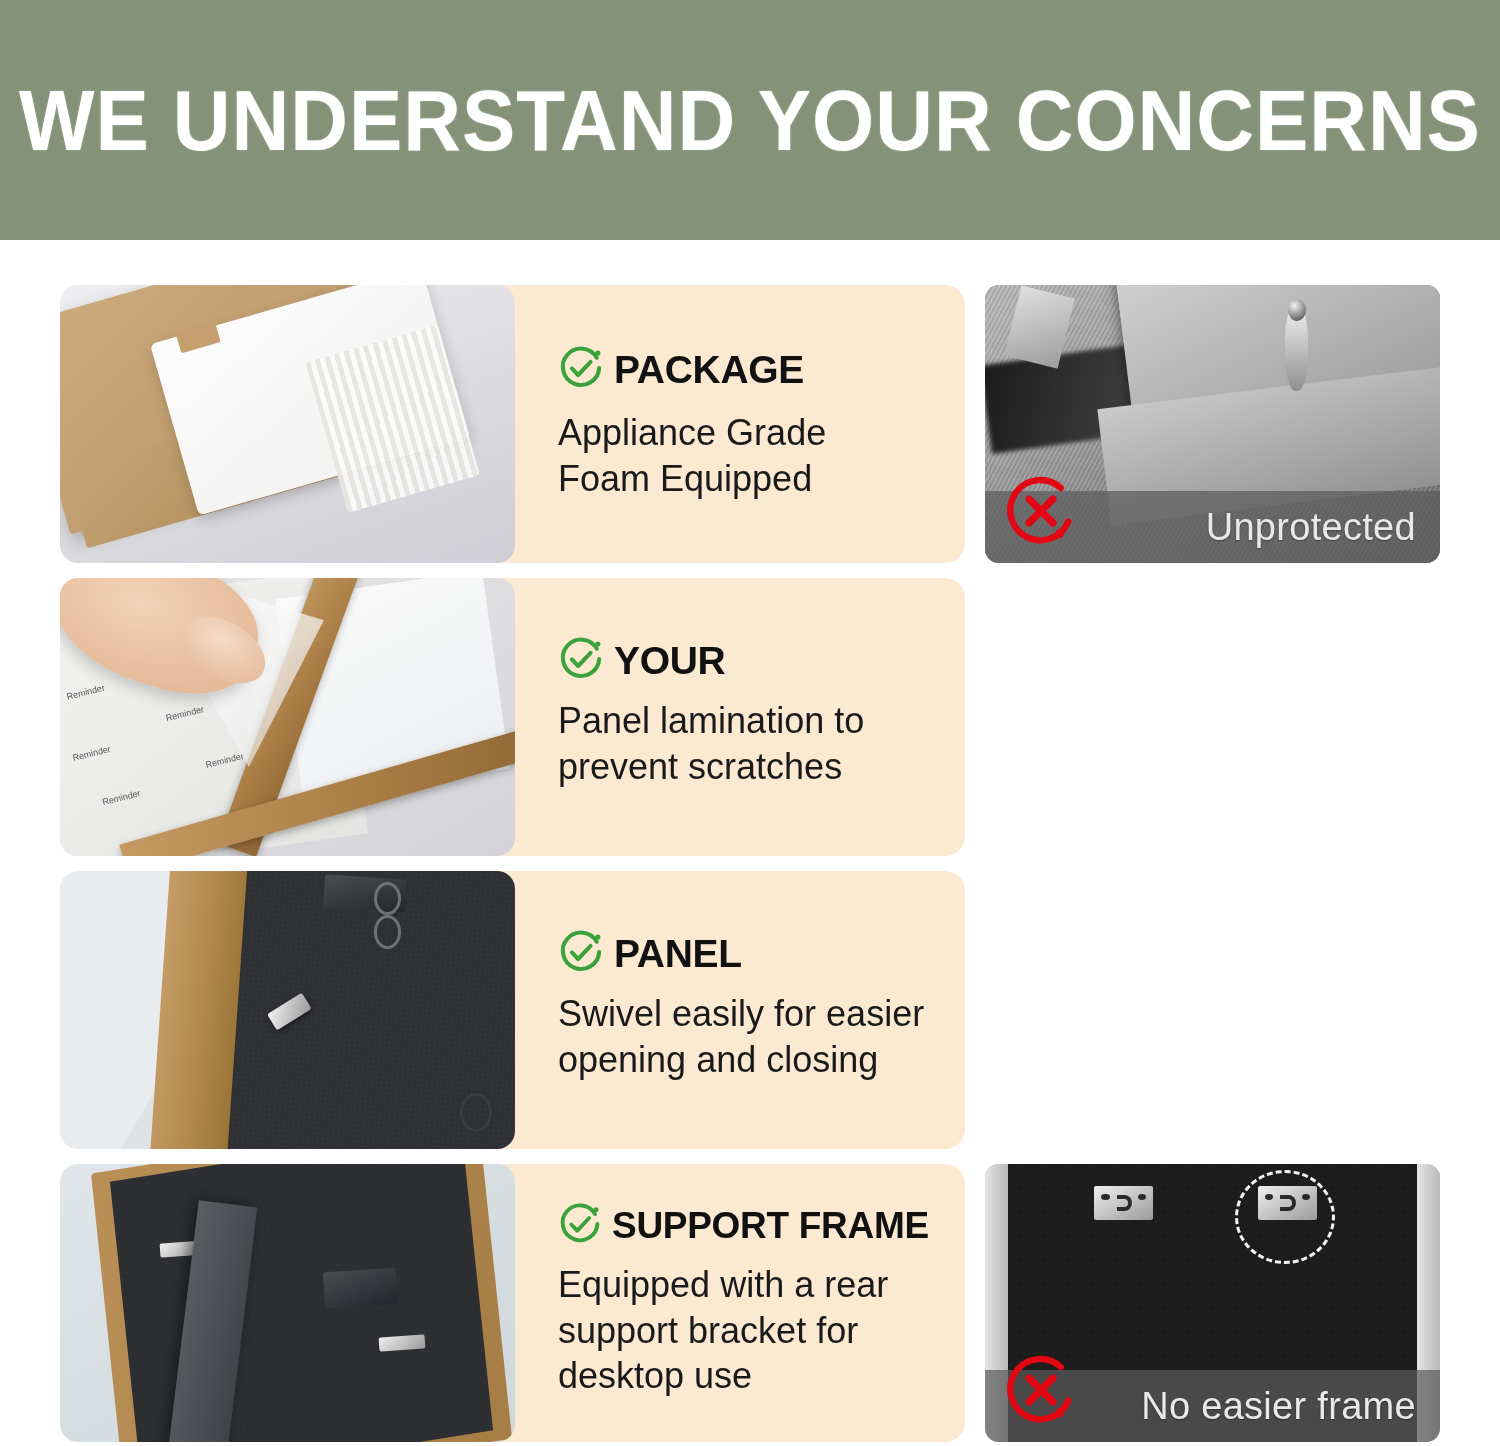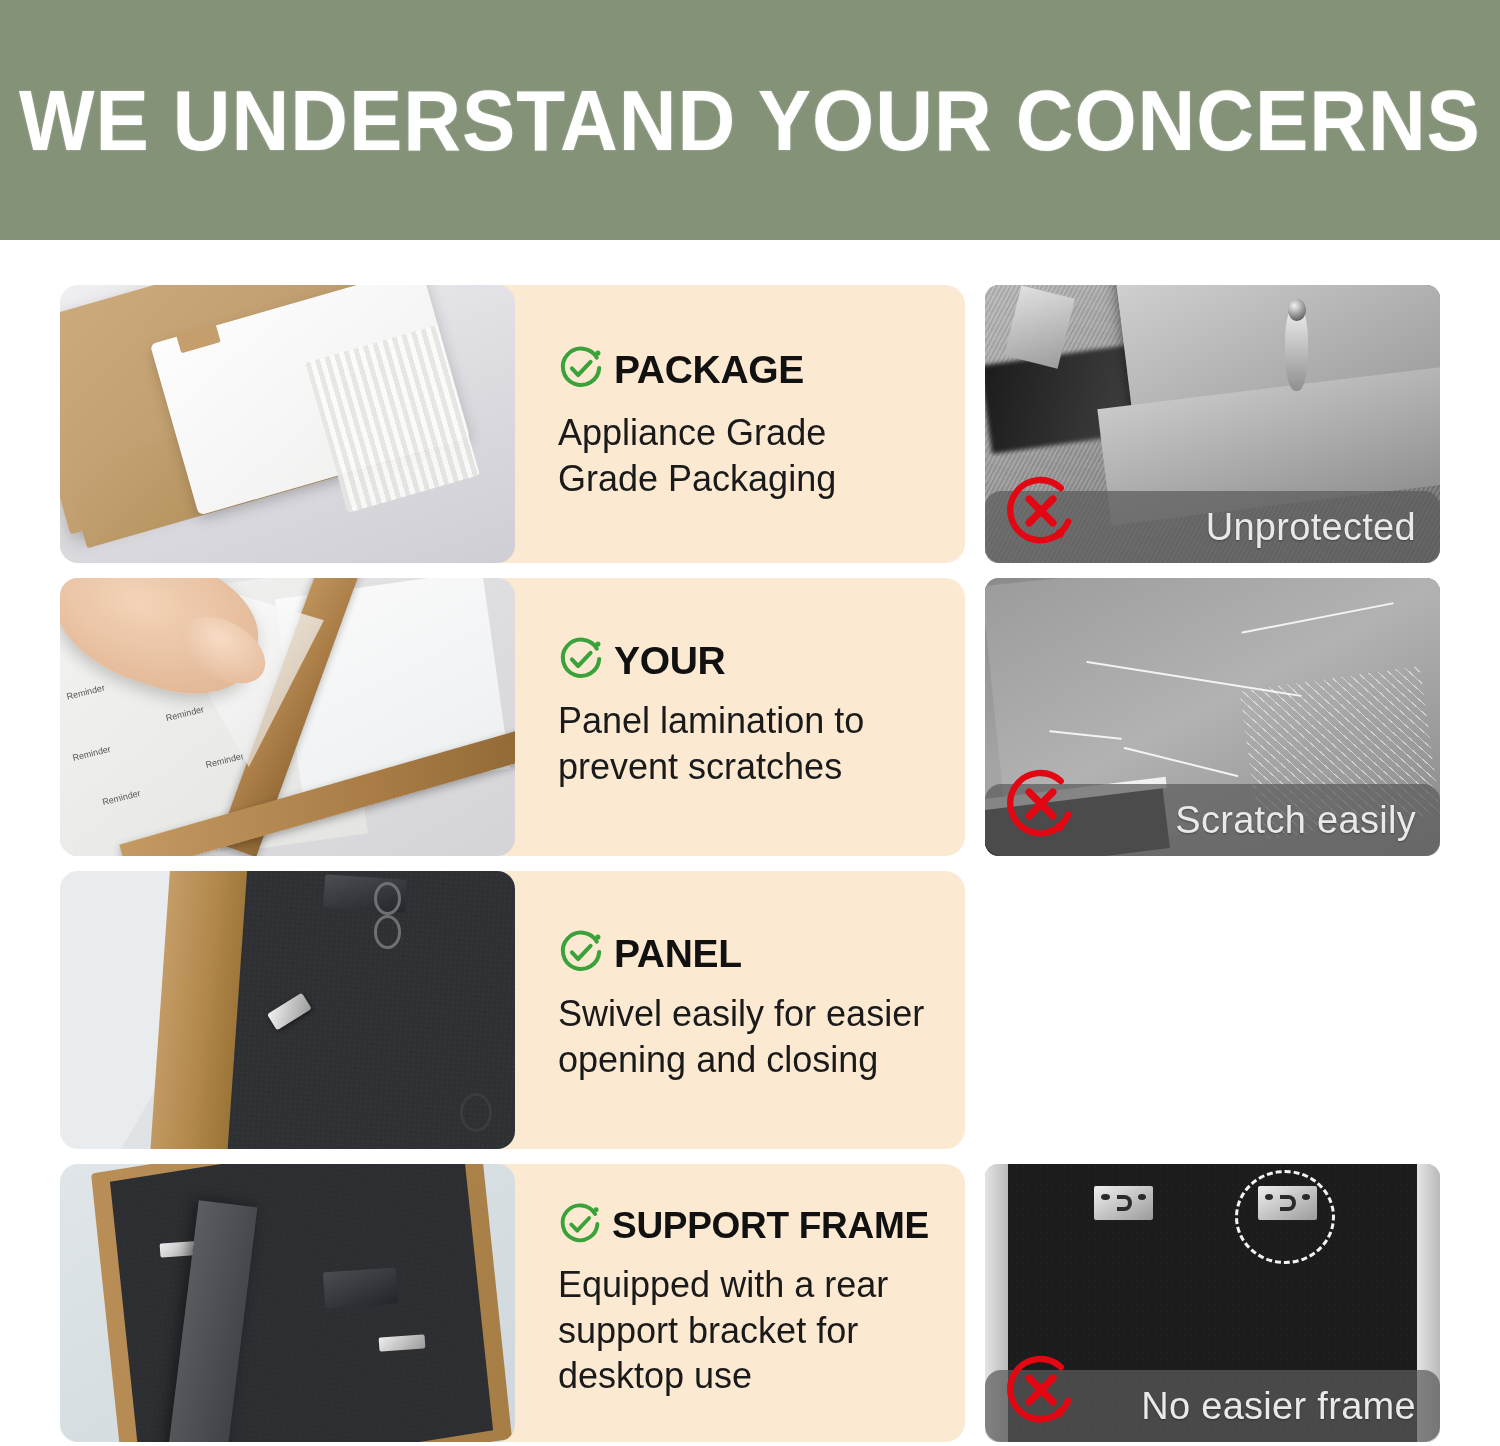--- a/index.html
+++ b/index.html
@@ -83,21 +83,20 @@
     width:455px; height:278px;
     border-radius:14px; overflow:hidden;
     background:#8a8a8a;
   }
   .neg-photo { position:absolute; inset:0; }
   .neg-band {
     position:absolute; left:0; bottom:0; width:100%; height:72px;
     background:rgba(92,92,92,.72);
     display:flex; align-items:center; justify-content:flex-end;
     padding-right:24px;
-    border-radius:16px;
   }
   .neg-label {
     color:#e9e9e9; font-size:38px; letter-spacing:.3px;
     text-shadow:0 1px 2px rgba(0,0,0,.35);
   }
   .x-ico { position:absolute; left:18px; bottom:10px; }
 
   
   .ph { position:absolute; inset:0; }
 
@@ -321,21 +320,21 @@
             <span class="ico">
               <svg width="46" height="46" viewBox="0 0 48 48">
                 <path d="M40.5 13.2A19 19 0 1 0 43 24" fill="none" stroke="#3aa23a" stroke-width="4.2" stroke-linecap="round"></path>
                 <path d="M14.5 24.5l6.5 6.8 13-13.8" fill="none" stroke="#3aa23a" stroke-width="4.2" stroke-linecap="round" stroke-linejoin="round"></path>
                 <circle cx="41.6" cy="8.4" r="2.7" fill="#3aa23a"></circle>
               </svg>
             </span>
             <span class="feat-title">PACKAGE</span>
           </div>
           <div class="feat-desc">Appliance Grade
-Grade Packaging</div>
+Foam Equipped</div>
         </div>
       </div>
 
       <div class="negative">
         <div class="neg-photo">
           <div class="ph n1">
             <div class="tex"></div>
               <div class="dark"></div>
             <div class="slabA"></div>
               <div class="slabB"></div>
@@ -388,44 +387,20 @@
                 <circle cx="41.6" cy="8.4" r="2.7" fill="#3aa23a"></circle>
               </svg>
             </span>
             <span class="feat-title">YOUR</span>
           </div>
           <div class="feat-desc">Panel lamination to
 prevent scratches</div>
         </div>
       </div>
 
-      <div class="negative">
-        <div class="neg-photo">
-          <div class="ph n2">
-            <div class="pane"></div>
-            <div class="scr" style="left:22%;top:36%;width:48%;transform:rotate(9deg)"></div>
-            <div class="scr" style="left:56%;top:14%;width:34%;transform:rotate(-11deg)"></div>
-            <div class="scr" style="left:30%;top:66%;width:26%;transform:rotate(14deg)"></div>
-            <div class="scr" style="left:14%;top:56%;width:16%;transform:rotate(6deg)"></div>
-            <div class="hatch"></div>
-            <div class="dk"></div>
-              <div class="edge"></div>
-          </div>
-        </div>
-        <div class="neg-band">
-          <span class="neg-label">Scratch easily</span>
-        </div>
-        <span class="x-ico">
-          <svg width="76" height="76" viewBox="0 0 48 48">
-            <path d="M41.2 30.6A19 19 0 1 1 36.5 9.5" fill="none" stroke="#e30613" stroke-width="4" stroke-linecap="round"></path>
-            <path d="M16.5 16.5l15 15M31.5 16.5l-15 15" fill="none" stroke="#e30613" stroke-width="4.6" stroke-linecap="round"></path>
-            <circle cx="35.6" cy="38.4" r="2.8" fill="#e30613"></circle>
-          </svg>
-        </span>
-      </div>
     </div>
 
     <div class="row r3">
       <div class="card">
         <div class="photo">
           <div class="ph p3">
             <div class="back"></div>
             <div class="wood"></div>
             <div class="hinge"></div>
             <div class="ring" style="left:69%;top:4%;width:6%;height:12%"></div>

